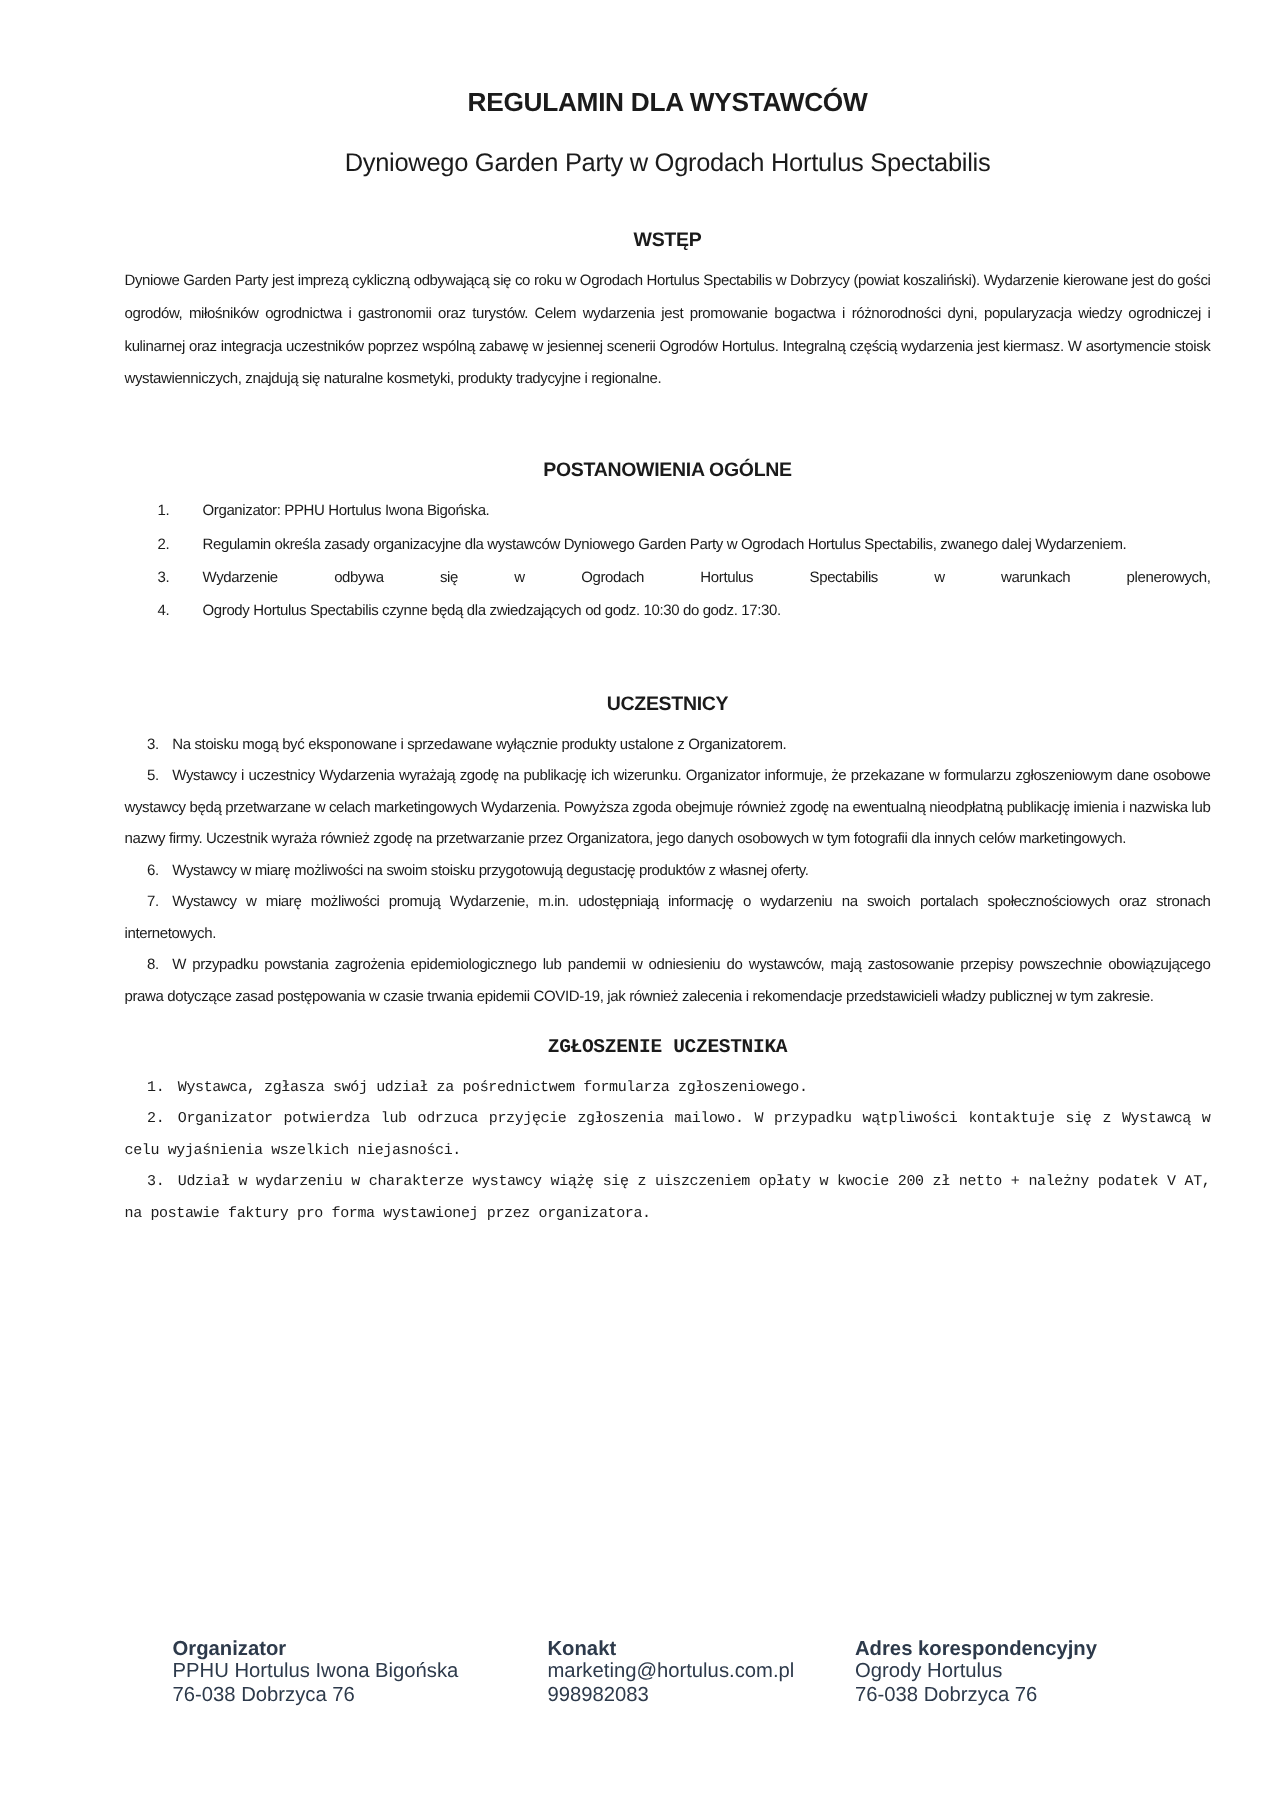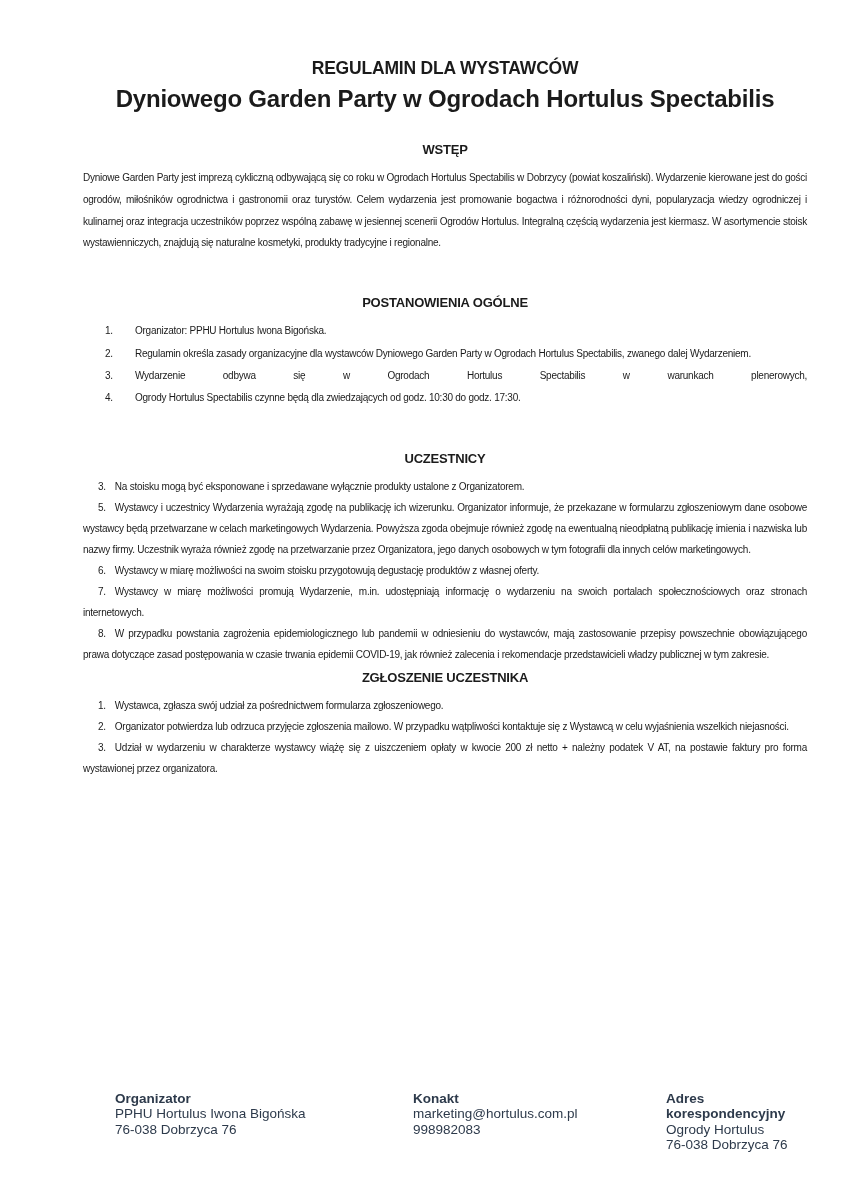--- a/index.html
+++ b/index.html
@@ -17,30 +17,30 @@
   }
   .doc-title {
     font-size: 17.5px;
     font-weight: 700;
     text-align: center;
     letter-spacing: -0.2px;
     margin: 0 0 6px 0;
     line-height: 24px;
   }
   .doc-subtitle {
-    font-size: 24px;
-    font-weight: 700;
+    font-size: 17px;
+    font-weight: 400;
     text-align: center;
     letter-spacing: -0.2px;
-    margin: 6px;
+    margin: 16px;
     line-height: 26px;
   }
   .sec { margin-top: 38px; }
   .sec:first-child { margin-top: 27px; }
-  .sec.tight { margin-top: 2px; }
+  .sec.tight { margin-top: 12px; font-family: Liberation Mono, monospace; }
   .sec-heading {
     font-size: 13px;
     font-weight: 700;
     text-align: center;
     letter-spacing: -0.2px;
     margin: 0 0 6px 0;
     line-height: 22px;
   }
   .body-par,
   .hl-item,
@@ -75,21 +75,20 @@
   
   .footer {
     position: absolute;
     top: 1091px;
     left: 115px;
     right: 62px;
     display: flex;
     font-size: 13.5px;
     line-height: 15.3px;
     letter-spacing: 0;
-    gap: 48px;
   }
   .fcol-0 { width: 250px; }
   .fcol-1 { width: 205px; }
   .fcol-2 { flex: 1; }
   .ftitle { font-weight: 700; }
 </style>
 </head>
 <body>
 
 <div class="page" style="color: rgb(27, 27, 27); padding-left: 20px;">

